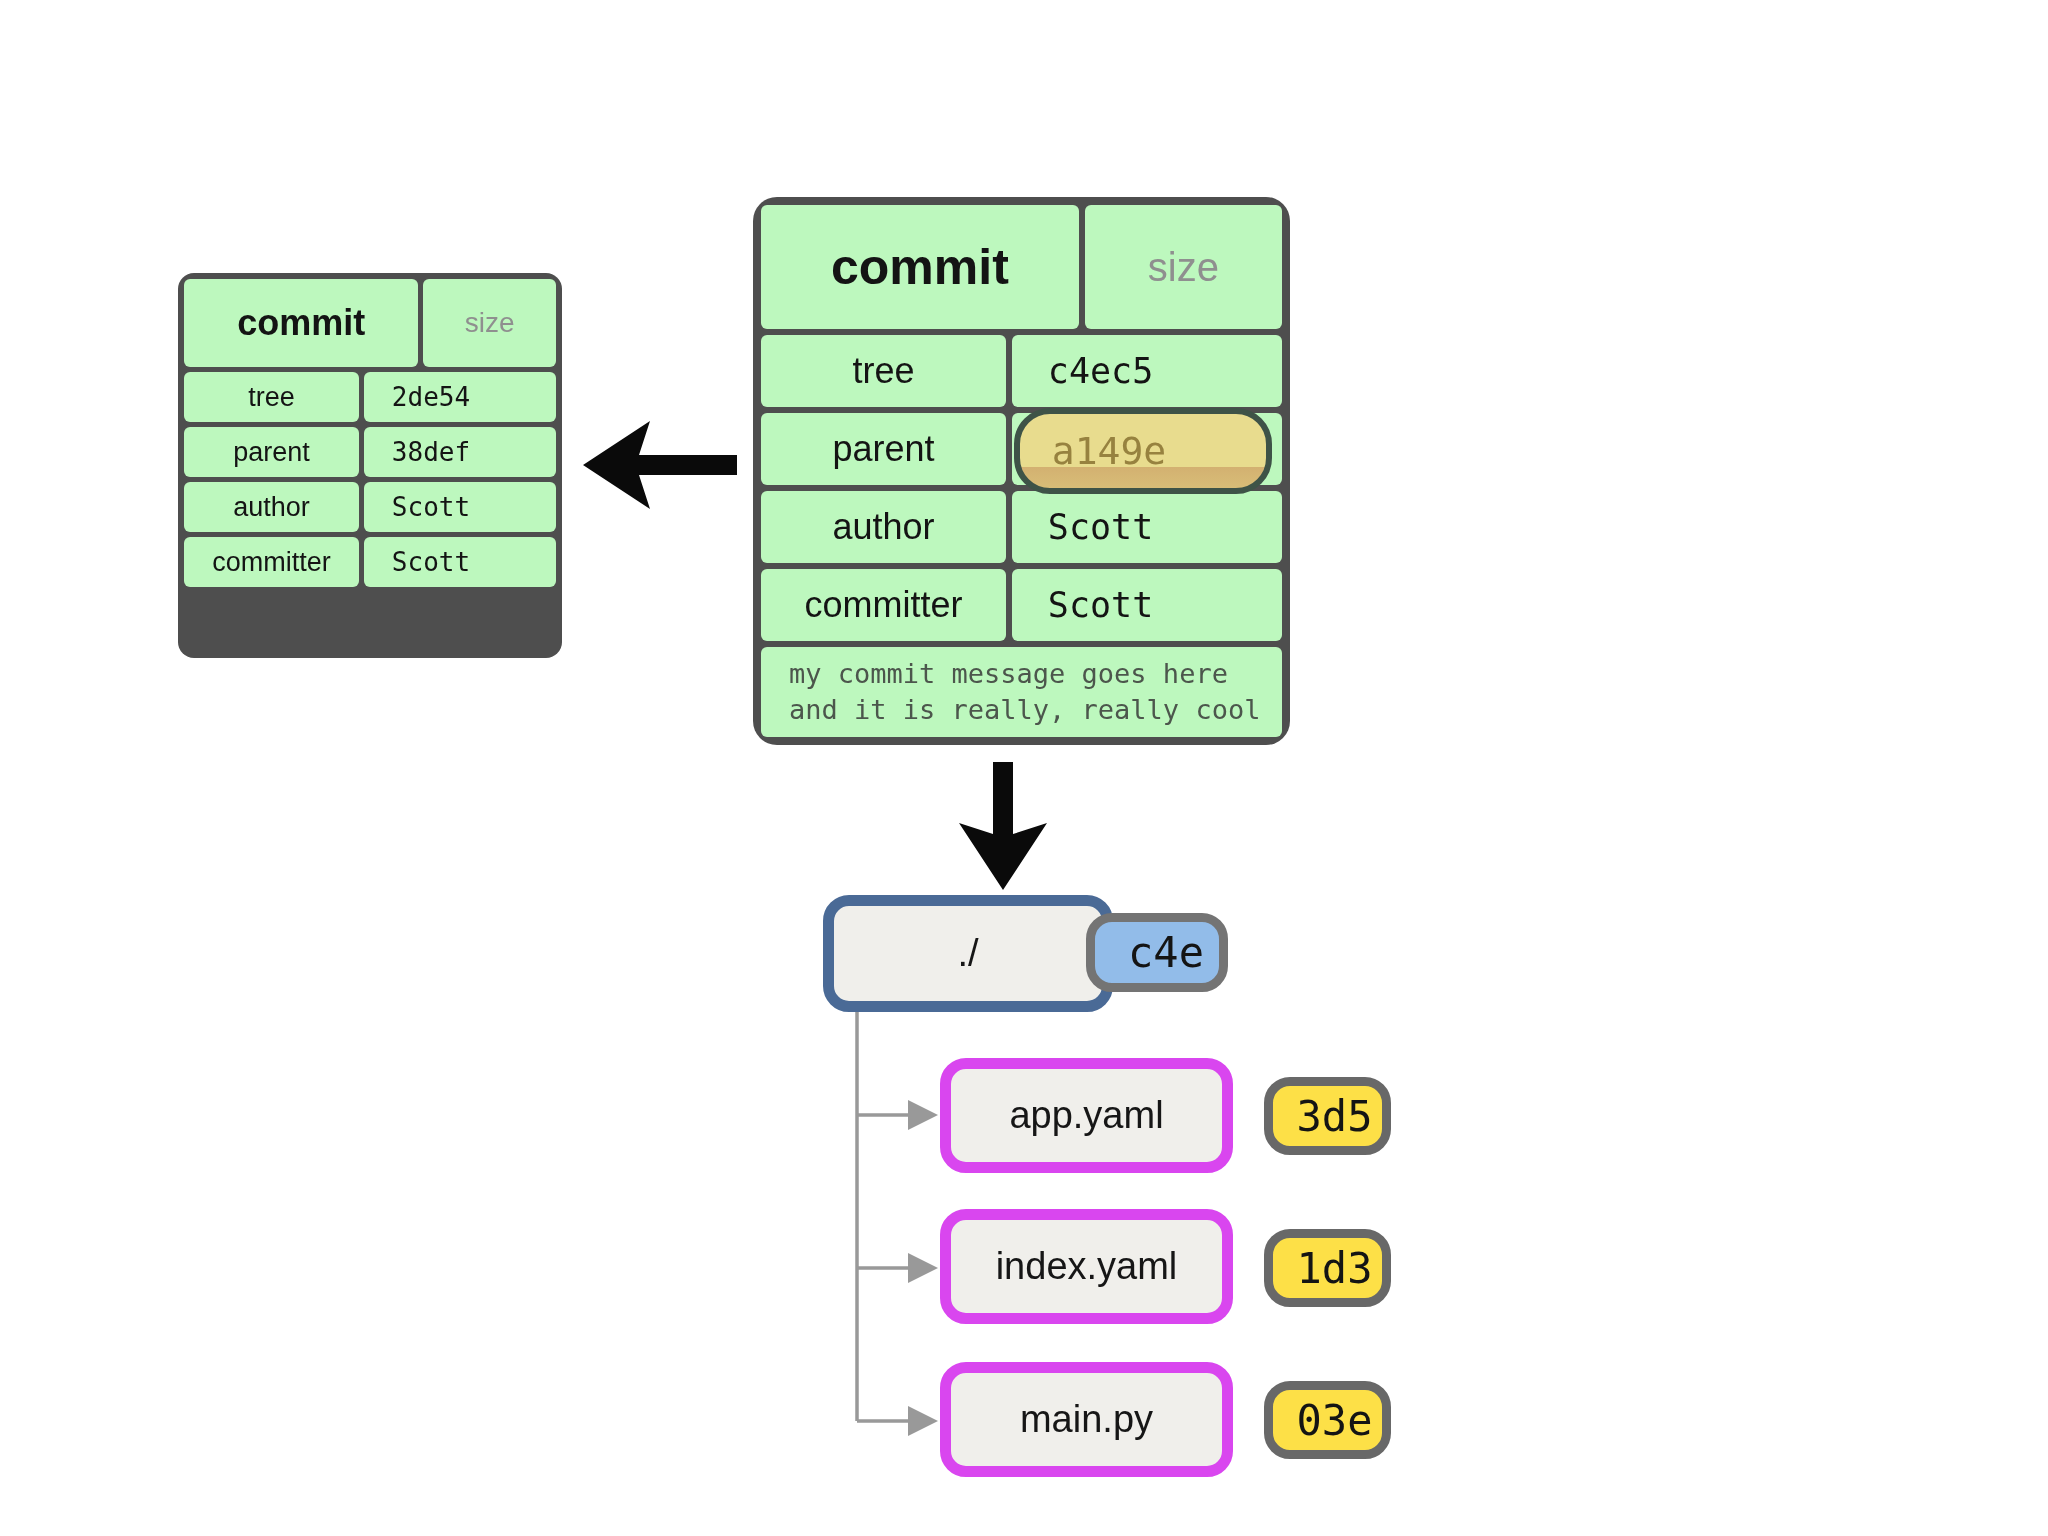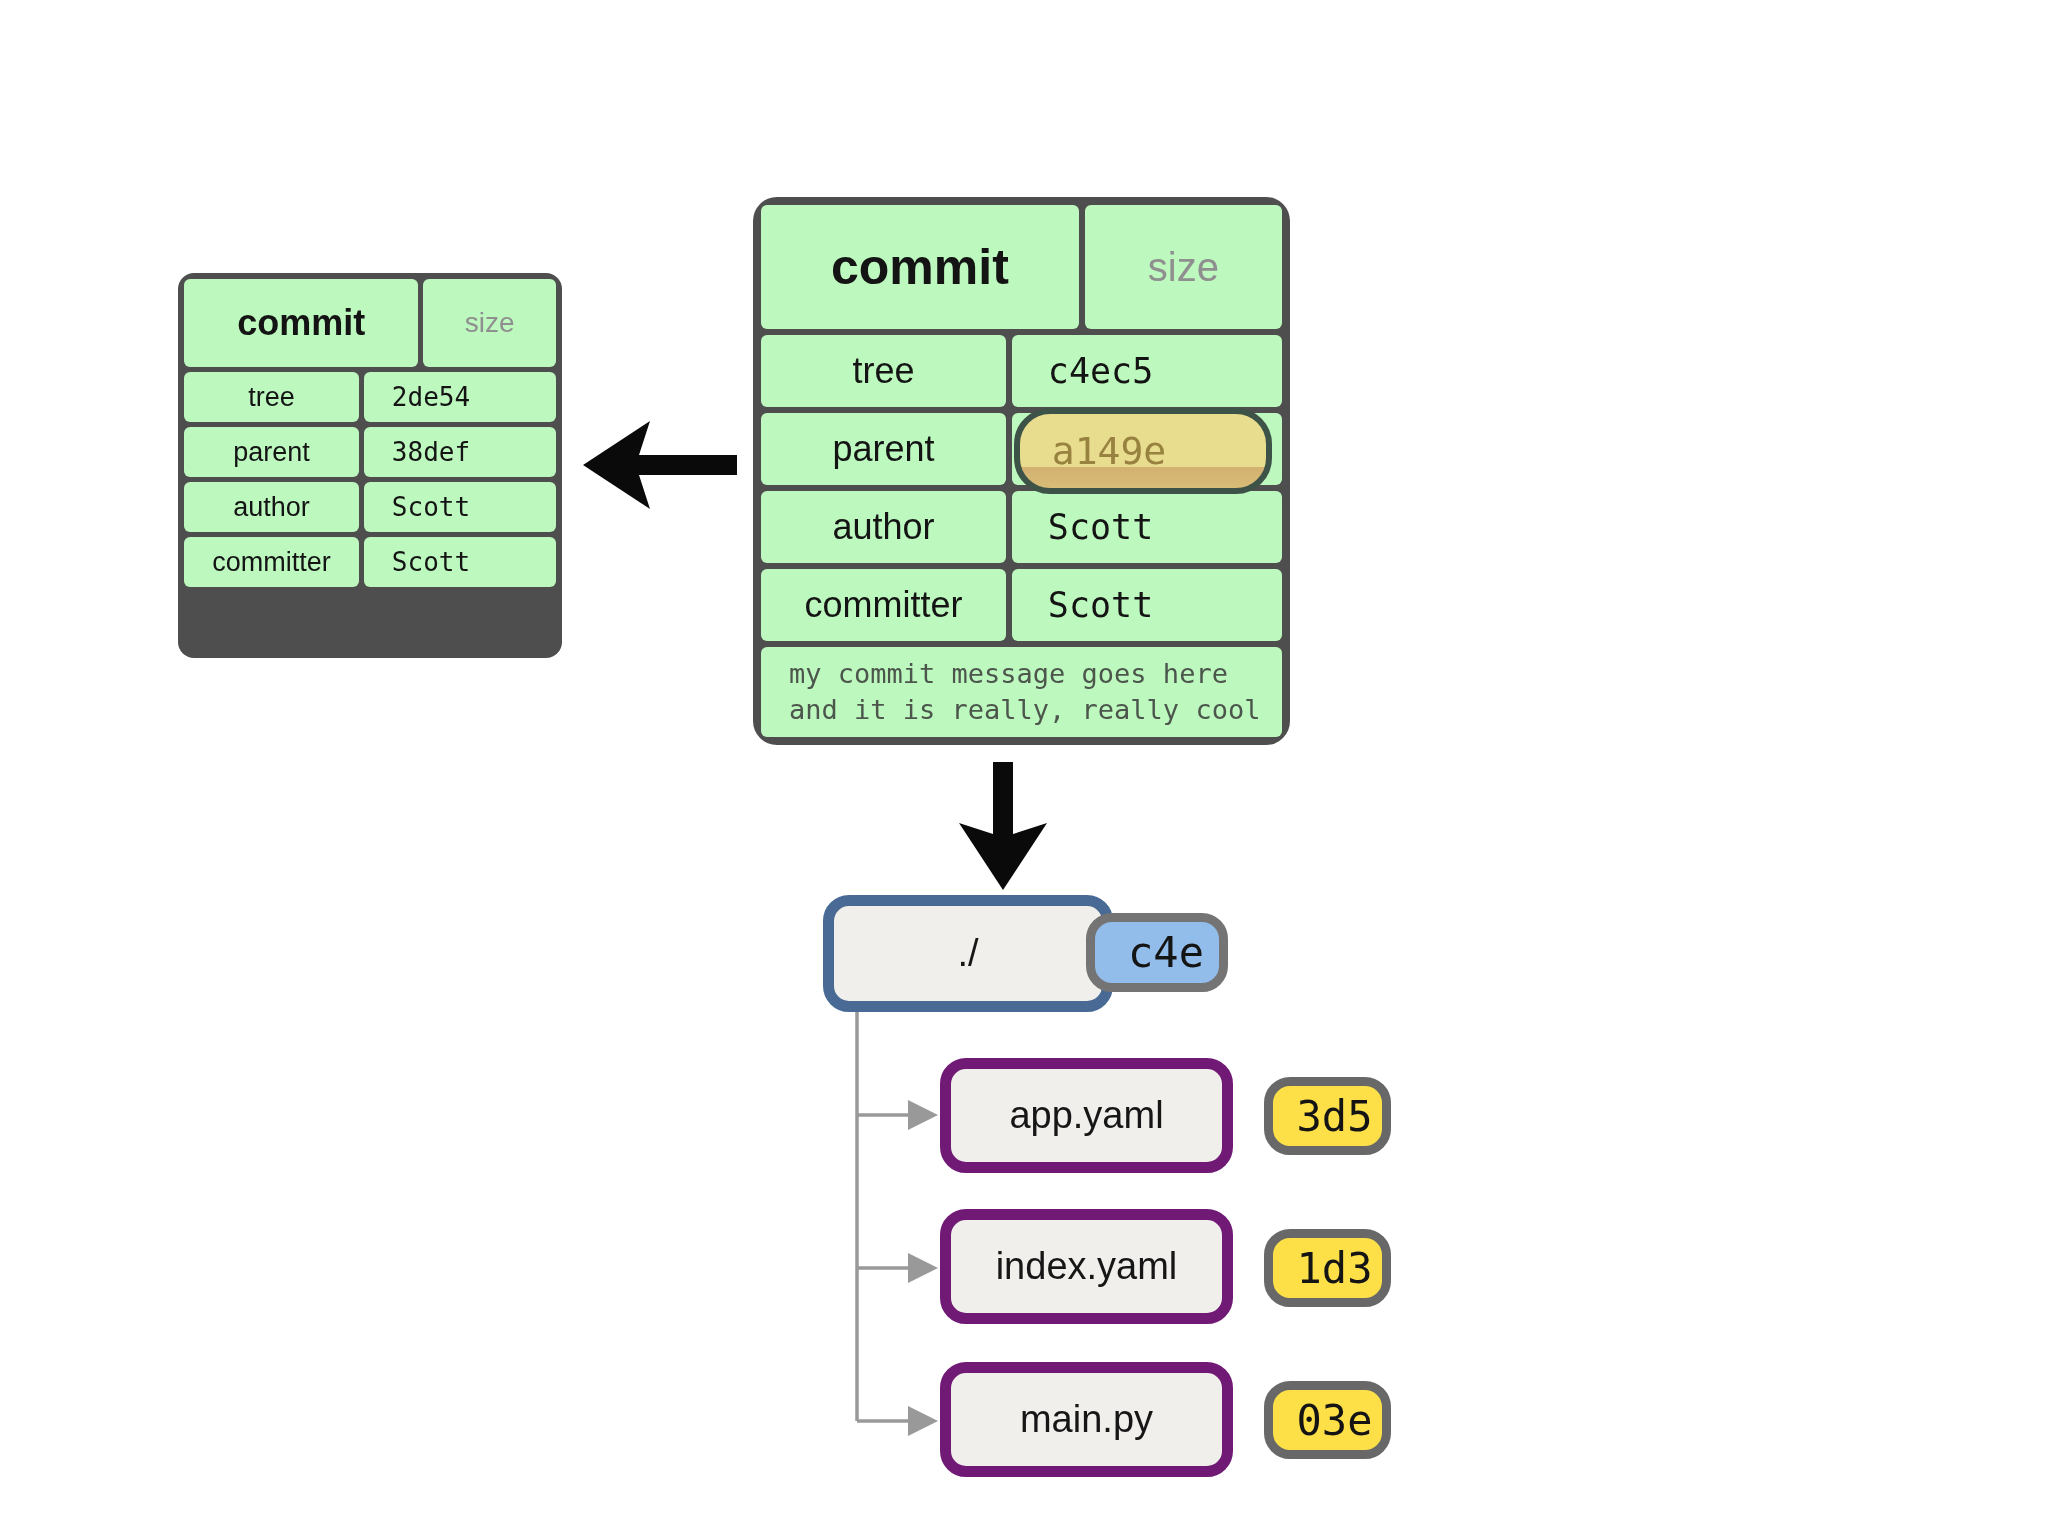--- a/index.html
+++ b/index.html
@@ -45,21 +45,21 @@
   .pill{position:absolute;left:2px;right:10px;top:-5px;bottom:-9px;
         border:6px solid #3e5347;border-radius:36px;
         background:linear-gradient(to bottom,#e8dc8e 0%,#e8dc8e 72%,#d3b171 72%,#d8bd77 100%);
         display:flex;align-items:center;padding-left:32px;z-index:2;
         font-family:"DejaVu Sans Mono",monospace;font-size:38px;color:#97823f;box-sizing:border-box;}
 
   
   .tnode{position:absolute;background:#f0efeb;box-sizing:border-box;display:flex;align-items:center;
          justify-content:center;font-size:38px;color:#161616;z-index:2;}
   .tnode.root{left:823px;top:895px;width:290px;height:117px;border:11px solid #4a6a96;border-radius:26px;}
-  .tnode.file{left:940px;width:293px;height:115px;border:11px solid #701a75;border-radius:26px;}
+  .tnode.file{left:940px;width:293px;height:115px;border:11px solid #d946ef;border-radius:26px;}
   .tnode.f0{top:1058px;} .tnode.f1{top:1209px;} .tnode.f2{top:1362px;}
 
   .badge{position:absolute;box-sizing:border-box;display:flex;align-items:center;justify-content:center;
          font-family:"DejaVu Sans Mono",monospace;font-size:42px;color:#141414;}
   .badge.root{left:1086px;top:913px;width:142px;height:79px;border:9px solid #747474;border-radius:26px;
               background:#92bce9;z-index:3;padding-left:18px;}
   .badge.file{left:1264px;width:127px;height:78px;border:9px solid #686868;border-radius:26px;
               background:#fde047;z-index:1;padding-left:14px;}
   .badge.b0{top:1077px;} .badge.b1{top:1229px;} .badge.b2{top:1381px;}
 </style>

